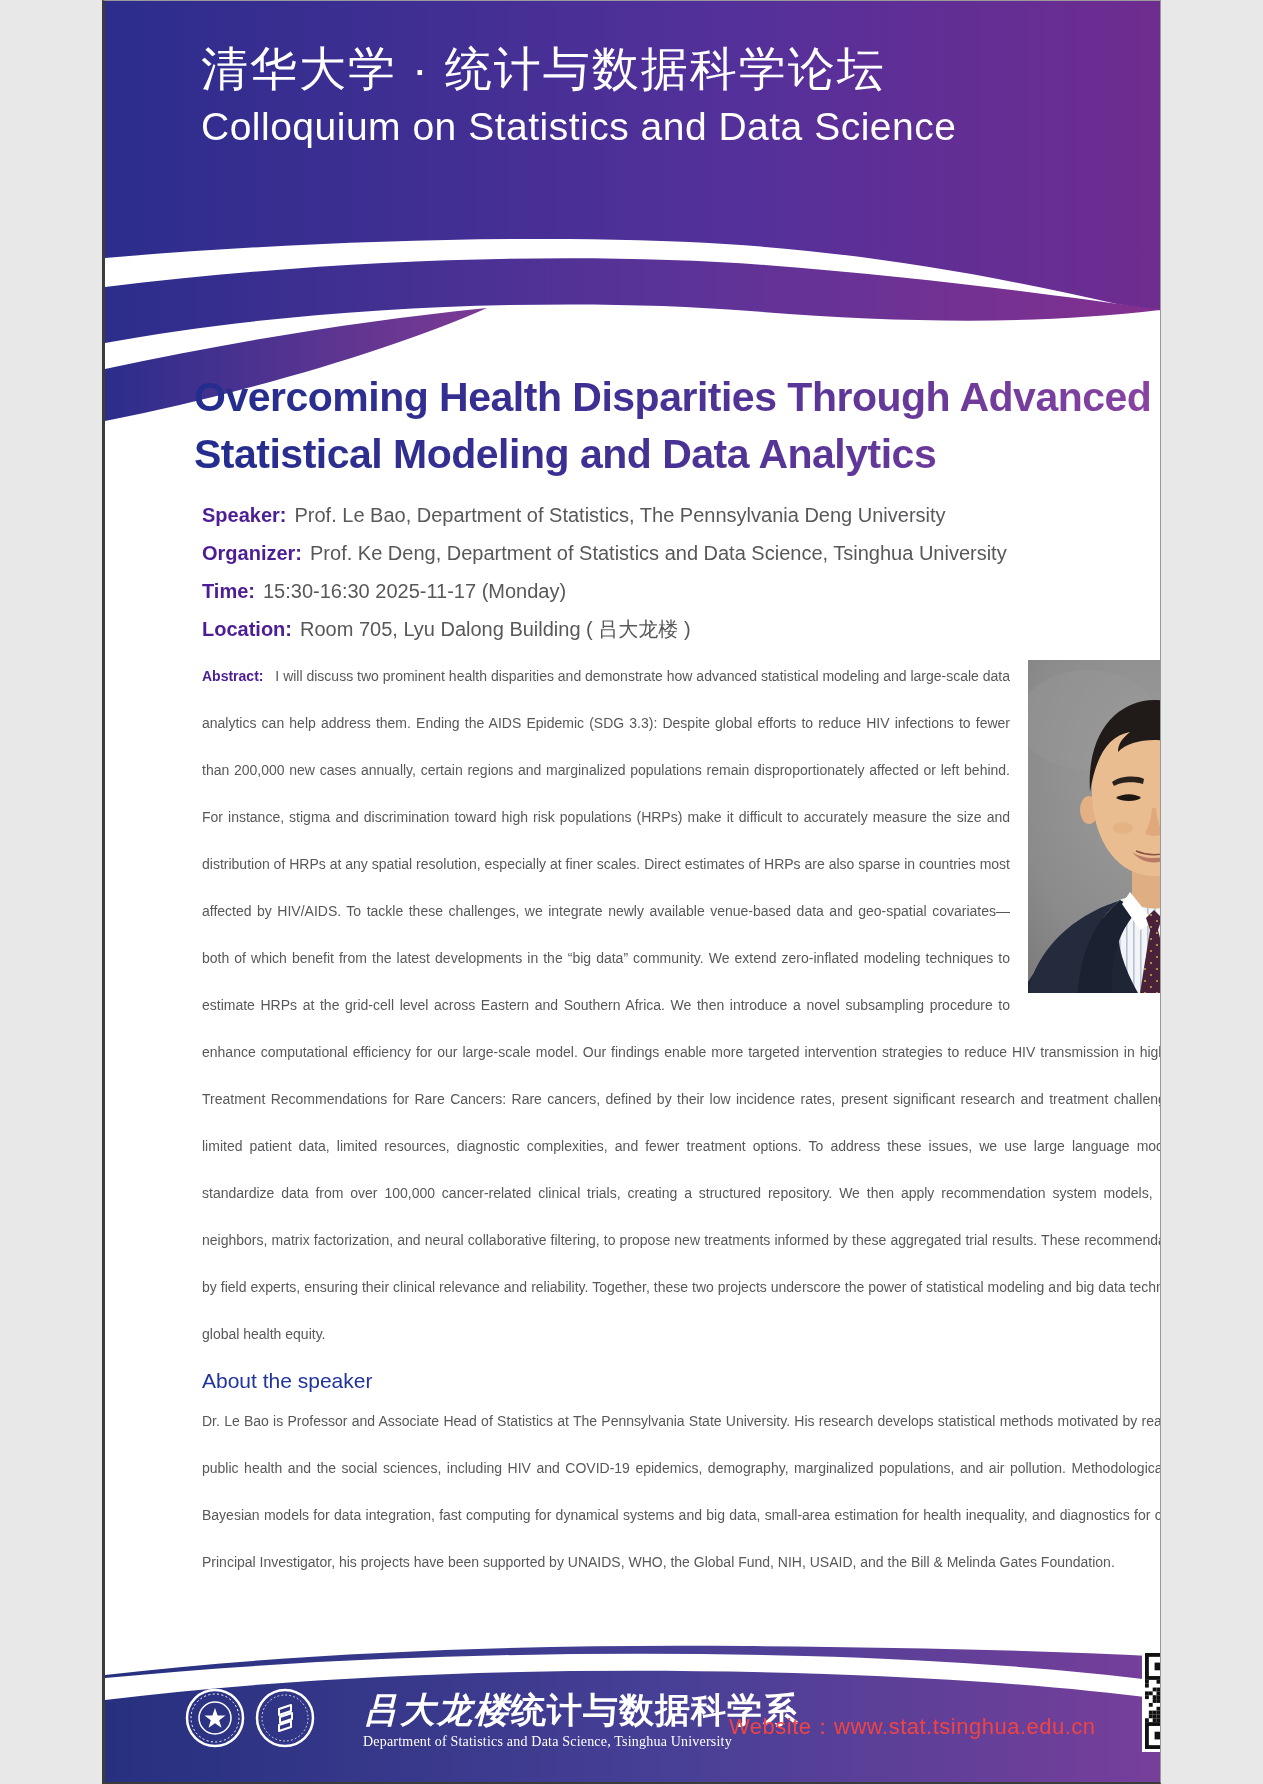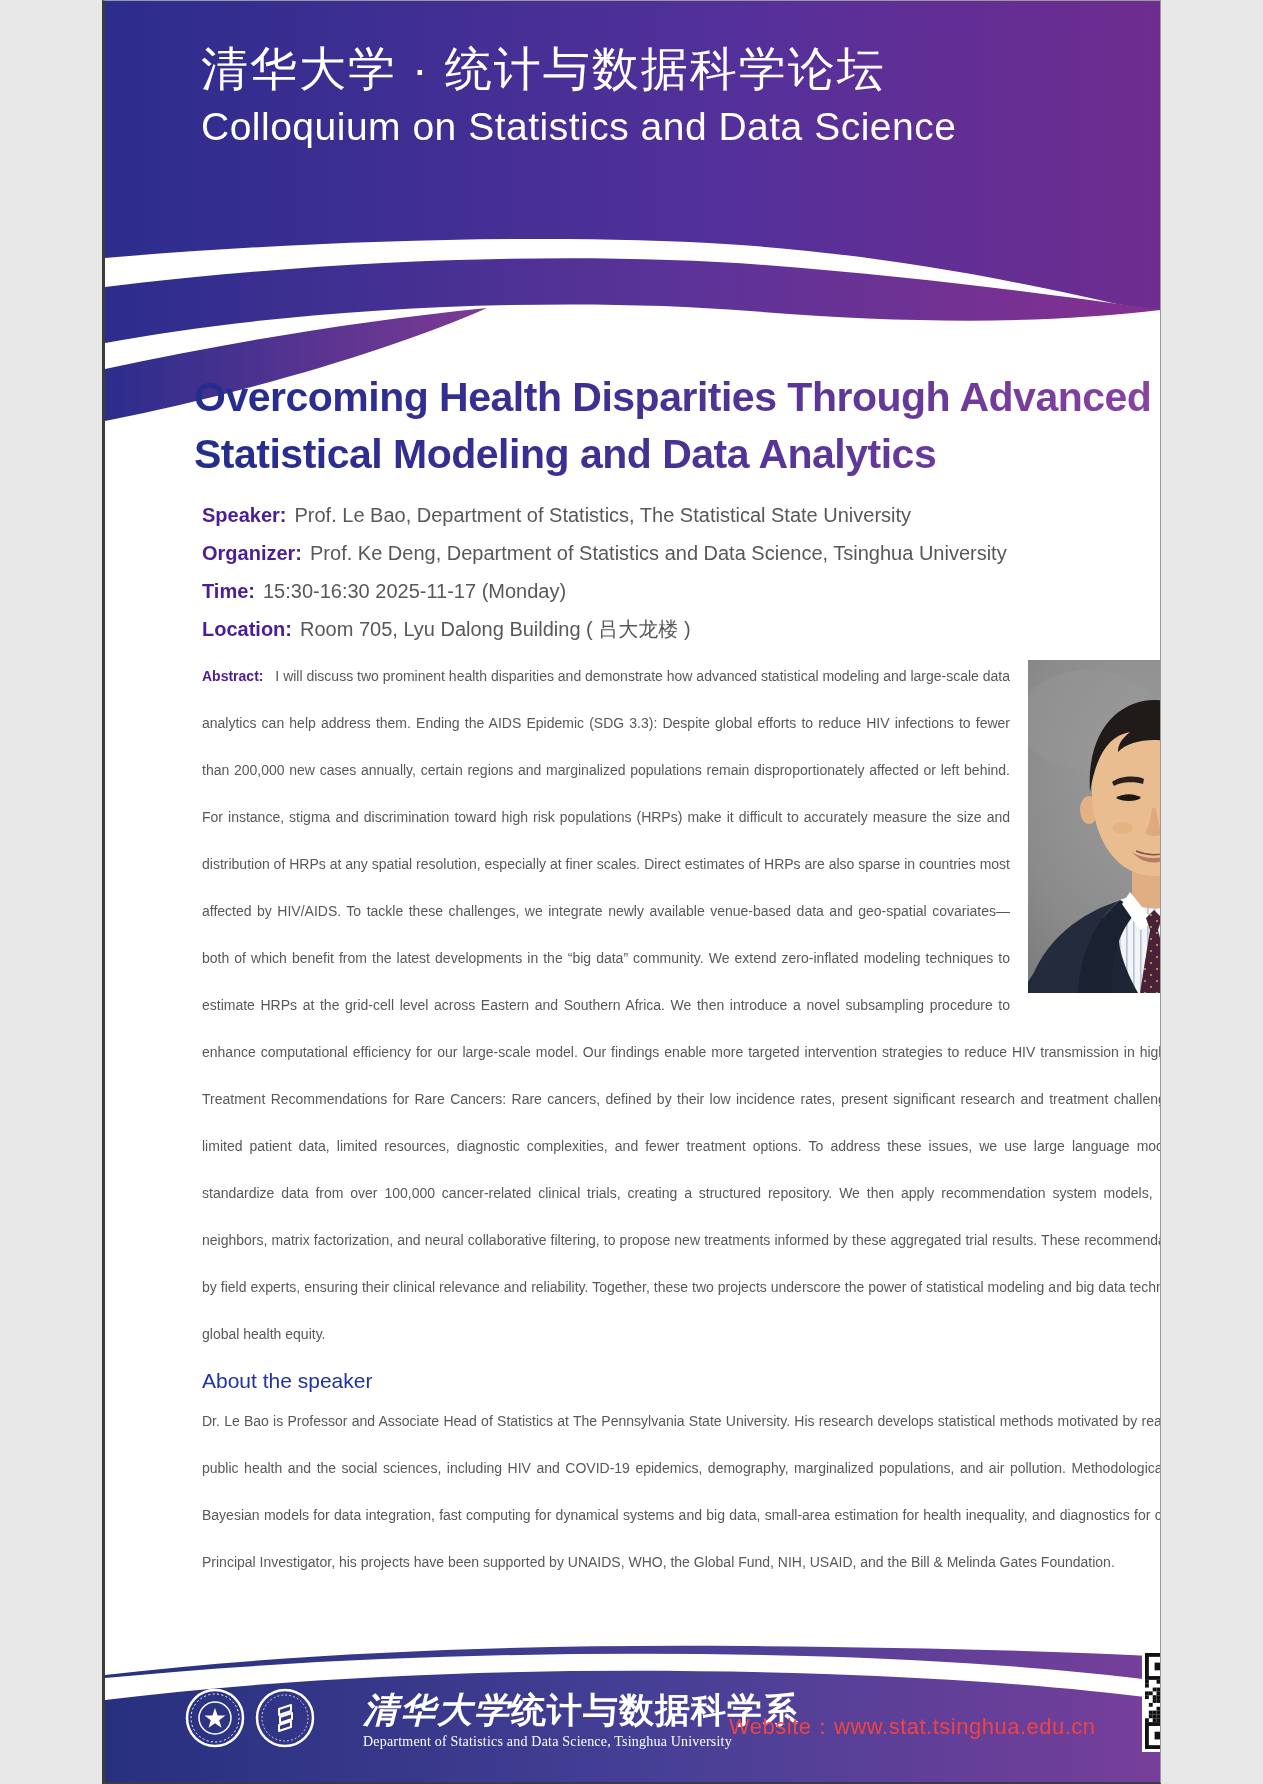--- a/index.html
+++ b/index.html
@@ -94,21 +94,21 @@
   </div>
 
   <div class="content">
     <h1 class="talk-title">
       <span class="line">Overcoming Health Disparities Through Advanced</span>
       <span class="line">Statistical Modeling and Data Analytics</span>
     </h1>
 
     <div class="info">
       <div class="row">
-        <span class="lbl">Speaker:</span><span class="val">Prof. Le Bao, Department of Statistics, The Statistical State University</span>
+        <span class="lbl">Speaker:</span><span class="val">Prof. Le Bao, Department of Statistics, The Pennsylvania Deng University</span>
       </div>
       <div class="row">
         <span class="lbl">Organizer:</span><span class="val">Prof. Ke Deng, Department of Statistics and Data Science, Tsinghua University</span>
       </div>
       <div class="row">
         <span class="lbl">Time:</span><span class="val">15:30-16:30 2025-11-17 (Monday)</span>
       </div>
       <div class="row">
         <span class="lbl">Location:</span><span class="val">Room 705, Lyu Dalong Building ( 吕大龙楼 )</span>
       </div>
@@ -215,21 +215,21 @@
       <div class="logo dept">
         <svg width="60" height="60" viewBox="0 0 60 60">
           <circle cx="30" cy="30" r="28" fill="none" stroke="#ffffff" stroke-width="2.5"></circle>
           <circle cx="30" cy="30" r="23" fill="none" stroke="#ffffff" stroke-width="0.8" stroke-dasharray="1.8 2.2"></circle>
           <path d="M36,17 L24,21 L24,27 L36,23 Z M37,25 L25,29 L25,35 L37,31 Z M36,33 L24,37 L24,43 L36,39 Z" fill="none" stroke="#ffffff" stroke-width="2" stroke-linejoin="round"></path>
         </svg>
       </div>
 
       <div class="dept-text">
         <div class="zh-line">
-          <span class="zh-script">清华大学</span><span class="zh-sans">统计与数据科学系</span>
+          <span class="zh-script">吕大龙楼</span><span class="zh-sans">统计与数据科学系</span>
         </div>
         <div class="en-line">Department of Statistics and Data Science, Tsinghua University</div>
       </div>
 
       <a class="website" href="#"><span>Website：</span><span>www.stat.tsinghua.edu.cn</span></a>
 
       <div class="qr">
         <svg id="qr-svg" width="96" height="96" viewBox="0 0 100 100">
           <rect width="100" height="100" fill="#ffffff"></rect>
 

